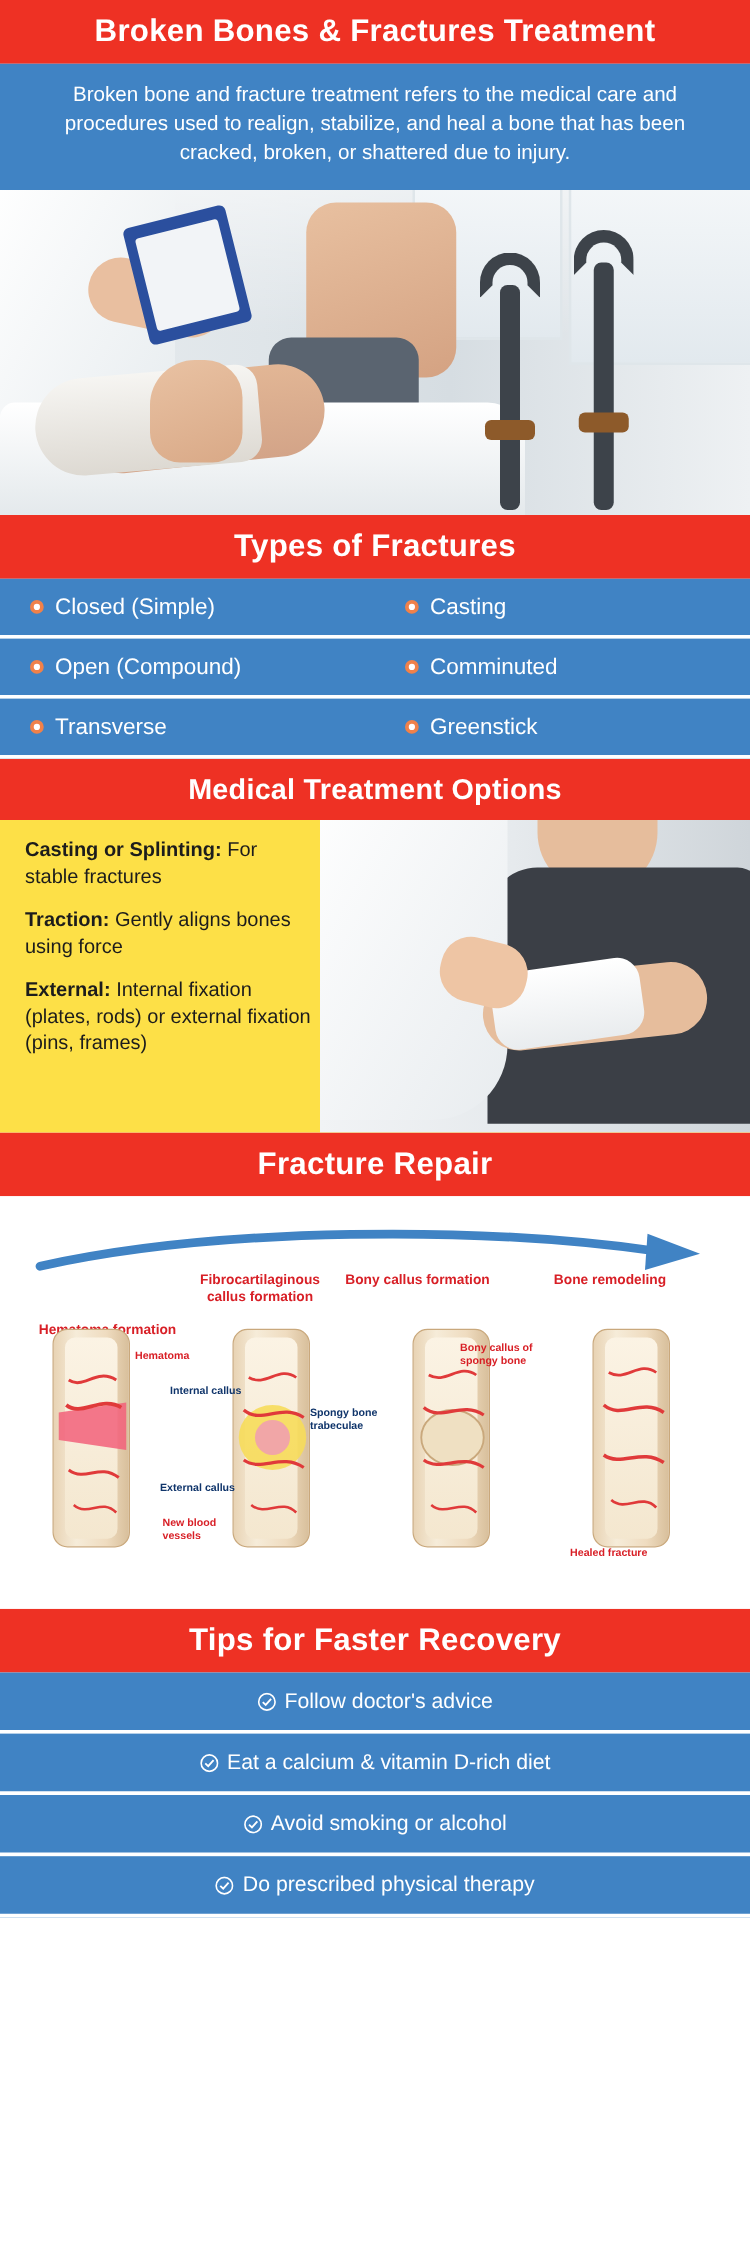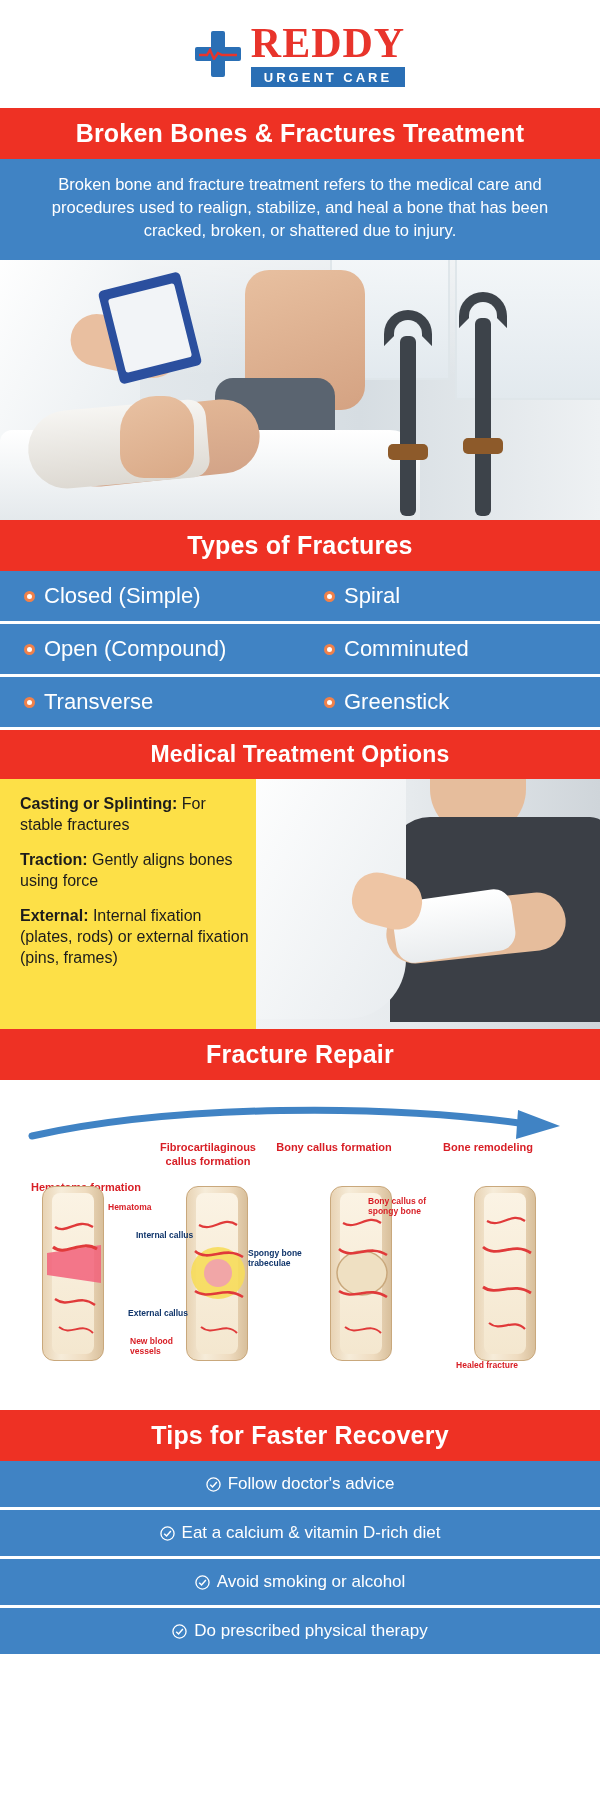--- a/index.html
+++ b/index.html
@@ -257,21 +257,21 @@
   }
 
   
   .types-grid {
     display: grid;
     grid-template-columns: 1fr 1fr;
   }
   .type-cell {
     background: #4083c4;
     color: #ffffff;
-    font-size: 22px;
+    font-size: 18px;
     padding: 12px 10px 12px 24px;
     display: flex;
     align-items: center;
     gap: 9px;
     border-bottom: 3px solid #ffffff;
   }
   .bullet-dot {
     width: 11px; height: 11px;
     border-radius: 50%;
     background: #ffffff;
@@ -355,35 +355,20 @@
     display: inline-block;
     width: 15px; height: 15px;
     flex: 0 0 auto;
   }
 </style>
 </head>
 <body>
 
 <div class="page">
 
-  <div class="logo-block">
-    <div class="logo-inner">
-      <div class="logo-cross">
-        <div class="bar-v"></div>
-        <div class="bar-h"></div>
-        <svg class="pulse" viewBox="0 0 38 12">
-          <polyline points="0,7 8,7 11,2 15,11 19,5 23,7 38,7" fill="none" stroke="#e8342b" stroke-width="2.4"></polyline>
-        </svg>
-      </div>
-      <div class="logo-text">
-        <div class="logo-name">REDDY</div>
-        <div class="logo-sub">URGENT CARE</div>
-      </div>
-    </div>
-  </div>
 
   <div class="red-bar">Broken Bones &amp; Fractures Treatment</div>
 
   <div class="blue-intro">Broken bone and fracture treatment refers to the medical care and procedures used to realign, stabilize, and heal a bone that has been cracked, broken, or shattered due to injury.</div>
 
   <div class="photo-hero">
     <div class="bg"></div>
     <div class="window-pane" style="left:330px;top:-10px;width:120px;height:130px;"></div>
     <div class="window-pane" style="left:455px;top:-10px;width:150px;height:150px;"></div>
     <div class="doctor-coat"></div>
@@ -406,21 +391,21 @@
   </div>
 
   <div class="red-bar">Types of Fractures</div>
   <div class="types-grid">
     <div class="type-cell">
       <span class="bullet-dot"></span>
       <span>Closed (Simple)</span>
     </div>
     <div class="type-cell">
       <span class="bullet-dot"></span>
-      <span>Spiral</span>
+      <span>Casting</span>
     </div>
     <div class="type-cell">
       <span class="bullet-dot"></span>
       <span>Open (Compound)</span>
     </div>
     <div class="type-cell">
       <span class="bullet-dot"></span>
       <span>Comminuted</span>
     </div>
     <div class="type-cell">

